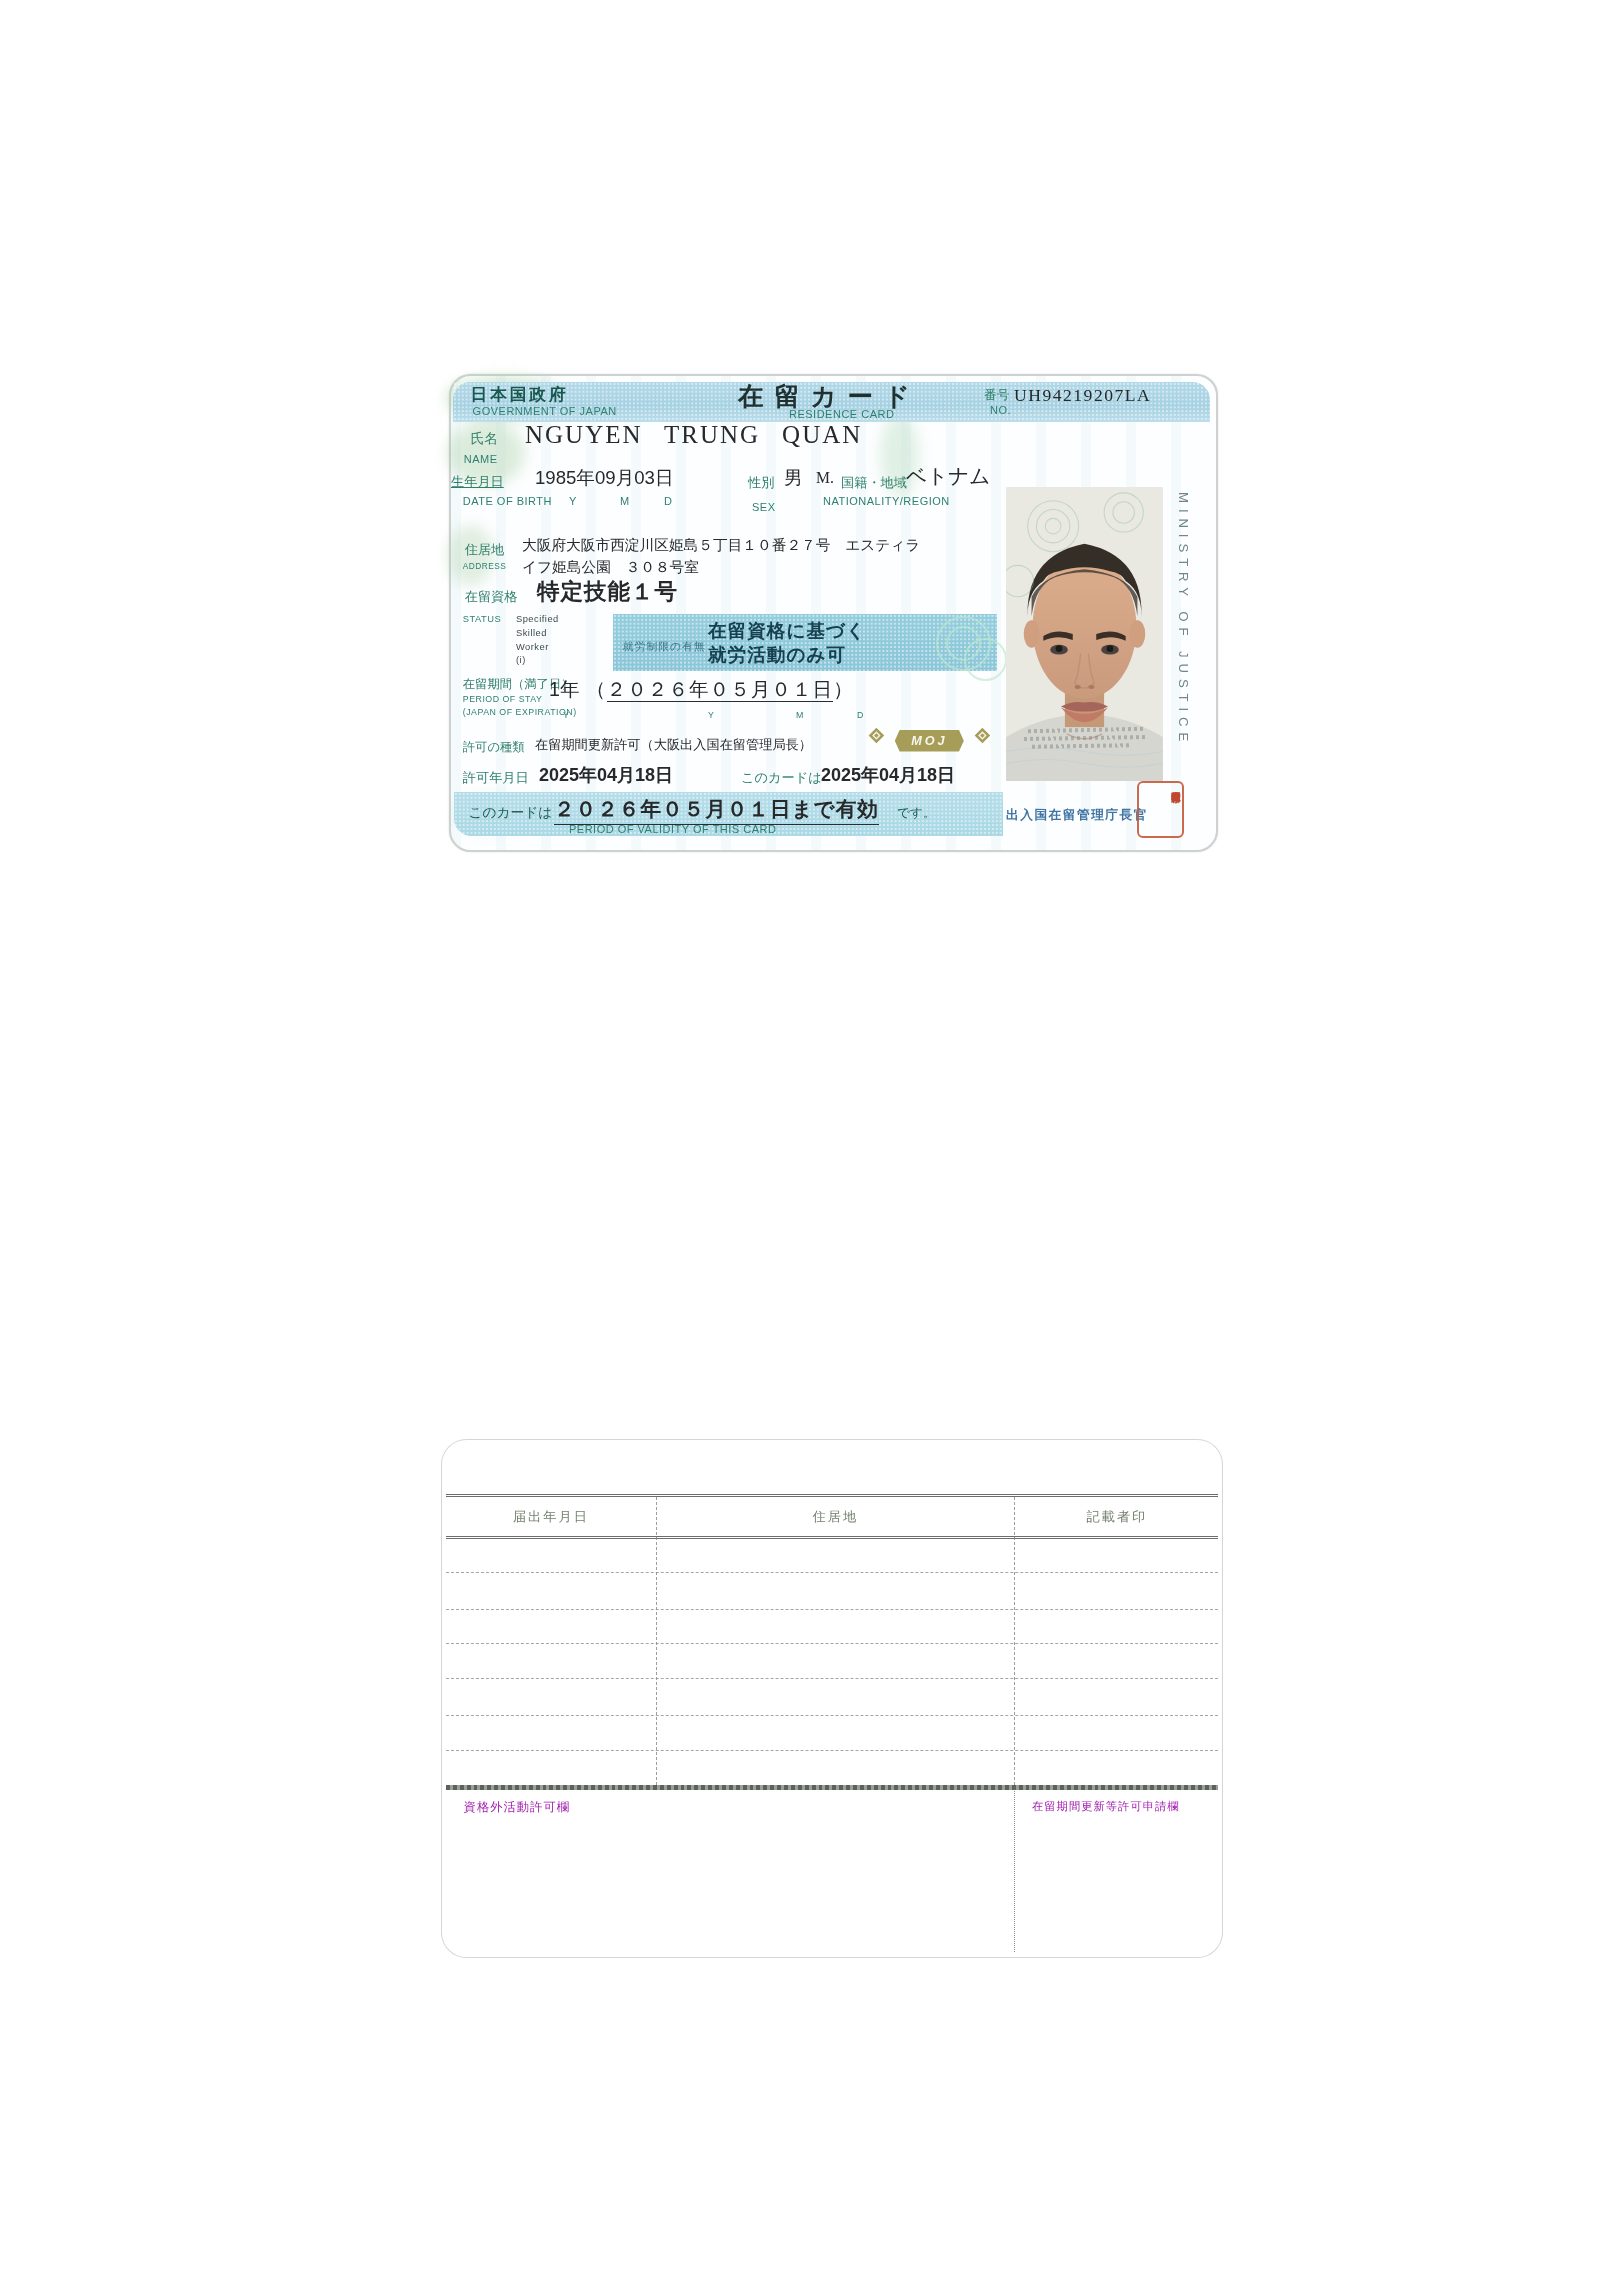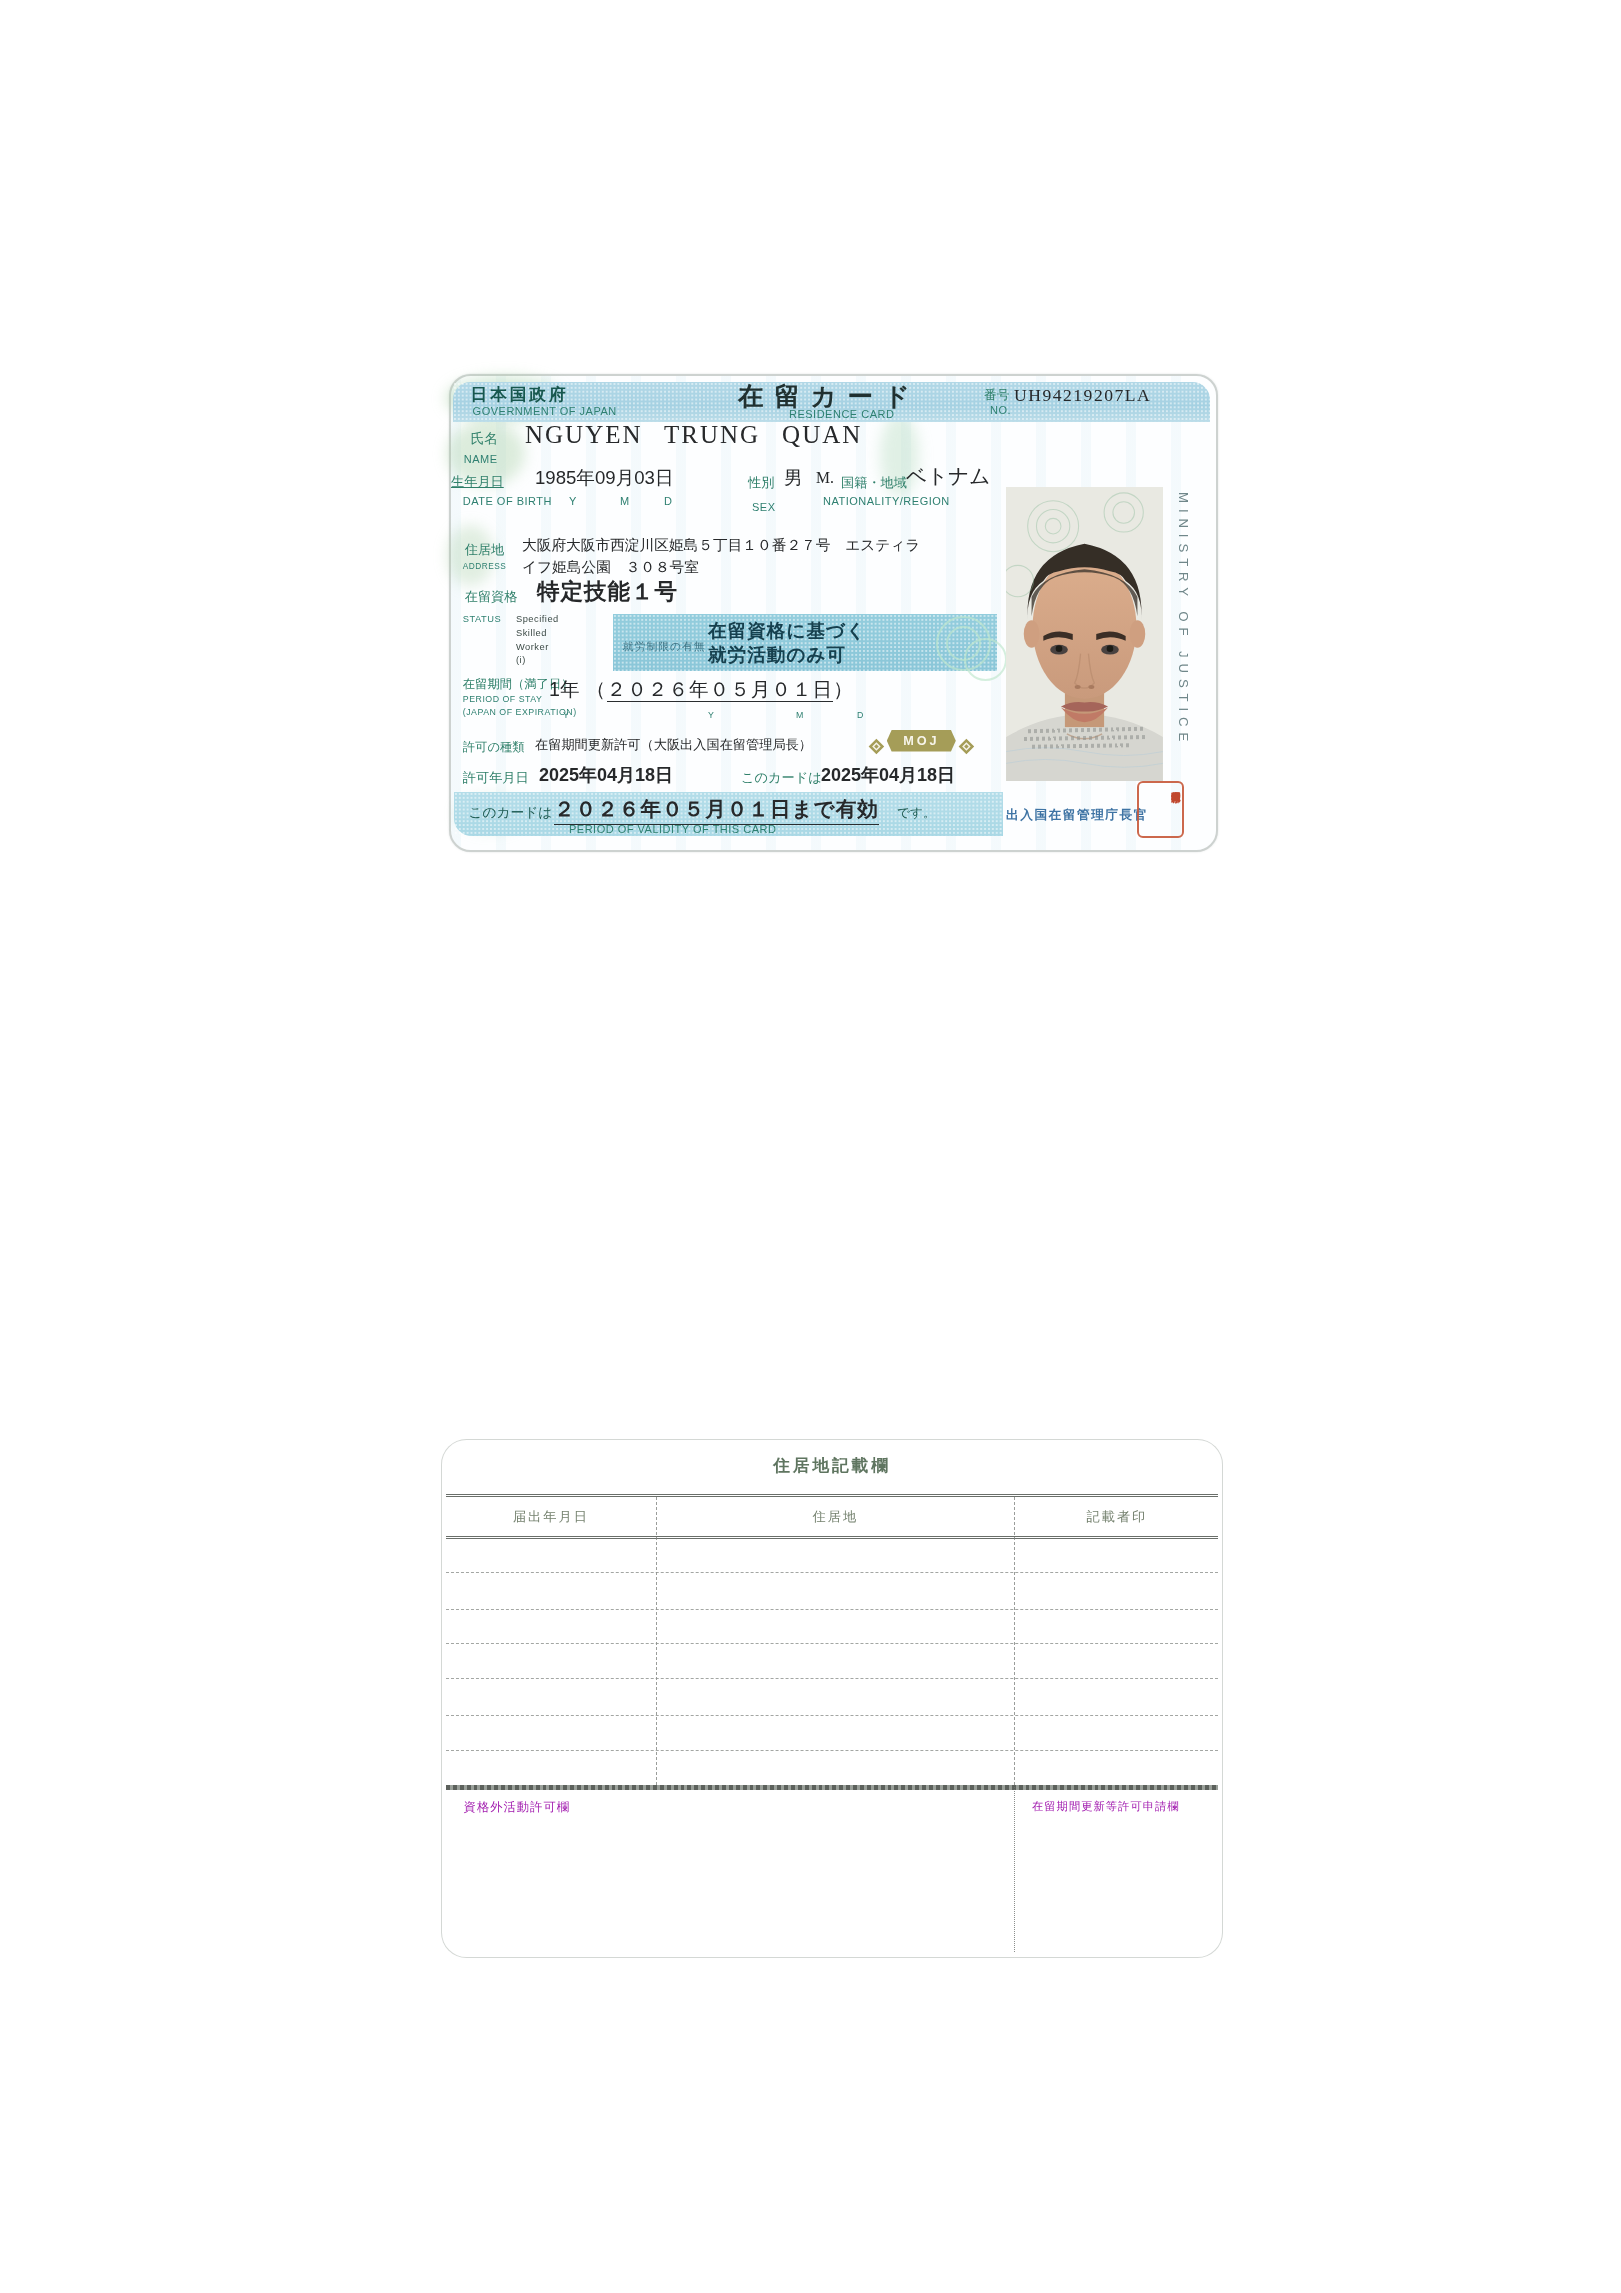--- a/index.html
+++ b/index.html
@@ -24,21 +24,21 @@
 
   .lbl{color:#2e7f69;}
   .sub{color:#2f8071;font-size:11px;letter-spacing:0.5px;white-space:nowrap;}
   .val{color:#26282a;}
   .serif{font-family:"Liberation Serif",serif;}
 
   .workband{left:162px;top:238px;width:384px;height:57px;
     background:linear-gradient(180deg,#93cddd,#8ac6d8);}
   .flower{position:absolute;border:2px solid rgba(190,230,205,.65);border-radius:50%;}
 
-  .mojbar{position:absolute;display:flex;align-items:flex-end;gap:5px;}
+  .mojbar{position:absolute;display:flex;align-items:flex-start;gap:13px;font-style:italic;}
   .mojdiamond{width:10.8px;height:10.8px;background:#a59d58;transform:rotate(45deg);
     box-shadow:inset 0 0 0 2.5px #a59d58, inset 0 0 0 3.9px #f5f3e8;}
   .mojcenter{width:69px;height:21.6px;background:#a59d58;color:#f7f5ea;font-weight:bold;
     font-size:12.7px;letter-spacing:2.9px;display:flex;align-items:center;justify-content:center;
     clip-path:polygon(7% 0,93% 0,100% 50%,93% 100%,7% 100%,0 50%);}
 
   .stamp{border:2.9px solid rgba(198,88,56,.9);border-radius:5.9px;color:#c0482e;
     writing-mode:vertical-rl;font-size:9.3px;line-height:1.1;letter-spacing:0;
     padding:2px 1px;overflow:hidden;filter:blur(0.4px);font-weight:bold;}
 
@@ -212,21 +212,20 @@
     </svg>
     <div class="microline" style="left:21.6px;top:241px;width:116px;transform:rotate(-1.2deg);"></div>
     <div class="microline" style="left:17.6px;top:249px;width:123px;transform:rotate(-1deg);"></div>
     <div class="microline" style="left:25.5px;top:257px;width:98px;transform:rotate(-.8deg);"></div>
   </div>
 
   <div class="abs vertical" style="left:725px;top:116px;height:294px;">MINISTRY OF JUSTICE</div>
 </div>
 
 <div id="back" class="abs">
-  <div class="abs btitle">住居地記載欄</div>
 
   <div class="abs btable">
     <div class="bheader">
       <div>届出年月日</div>
       <div>住居地</div>
       <div>記載者印</div>
     </div>
     <div class="vsep" style="left:210px;"></div>
     <div class="vsep" style="left:568px;"></div>
     <div class="hrow" style="top:75px;"></div>

